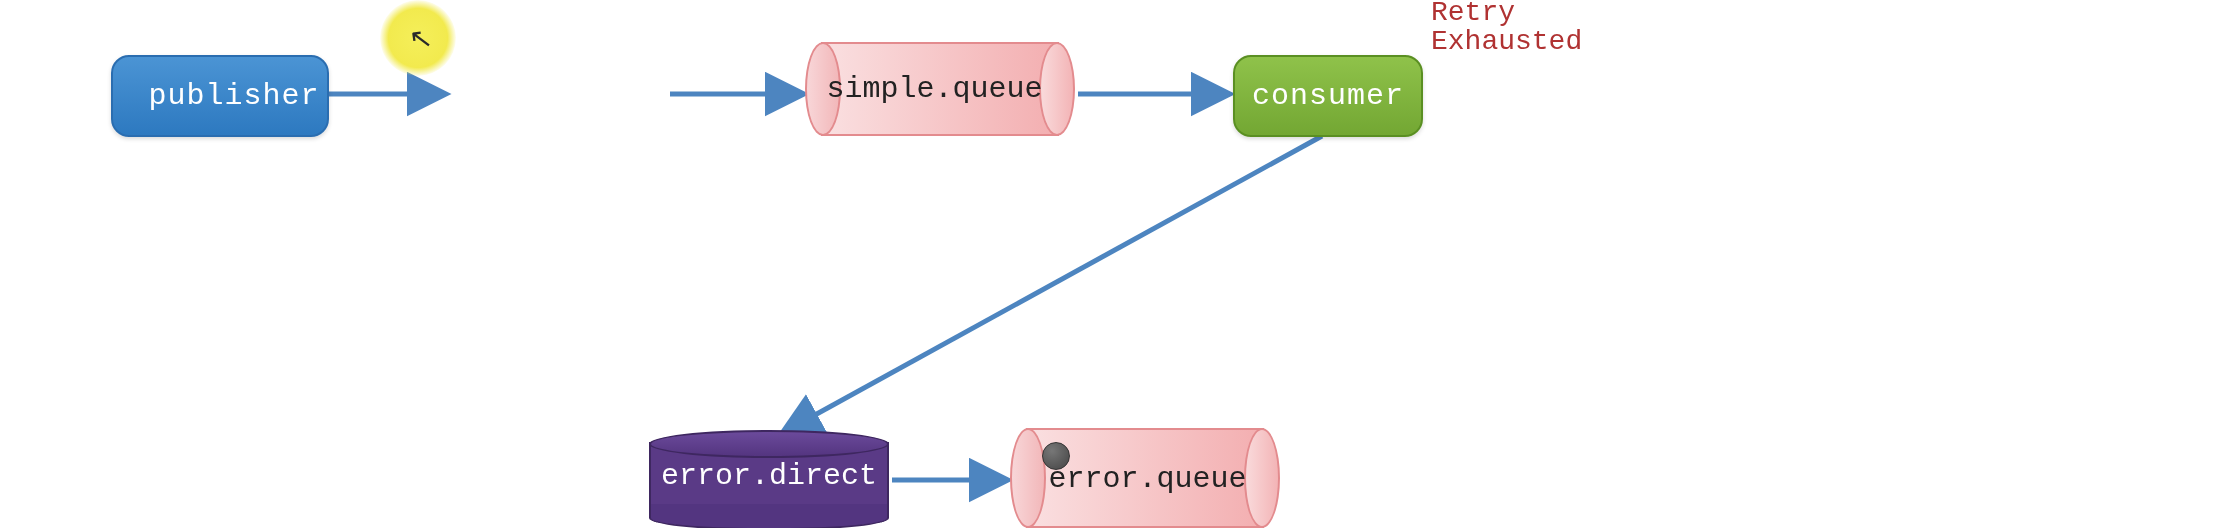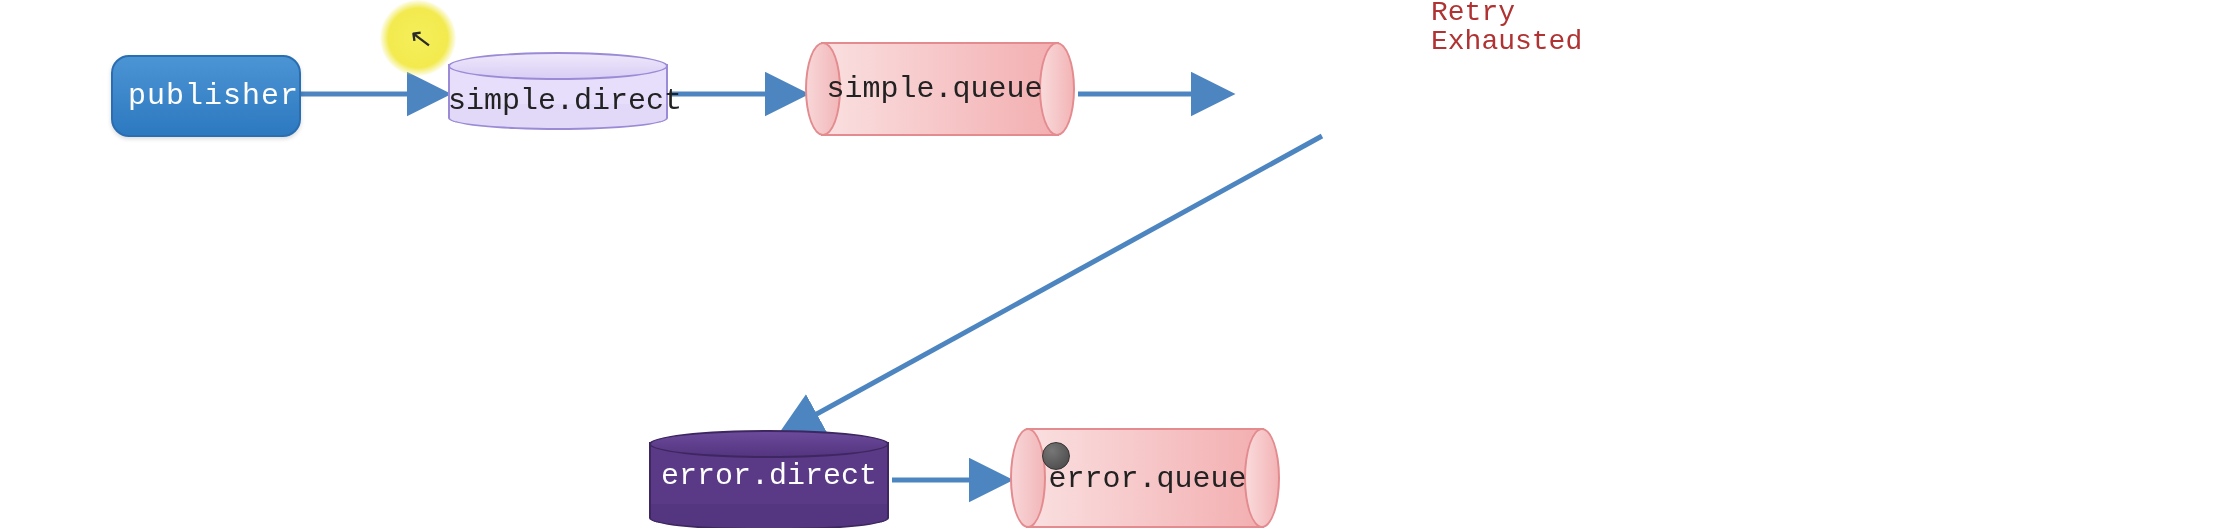--- a/index.html
+++ b/index.html
@@ -34,22 +34,23 @@
     left: 111px;
     top: 55px;
     width: 186px;
     height: 78px;
     background: linear-gradient(#4b94d4, #2d79c0);
     border: 2px solid #2a6db0;
     border-radius: 18px;
     color: #ffffff;
     display: flex;
     align-items: center;
-    justify-content: flex-end;
+    justify-content: center;
     box-shadow: 0 2px 4px rgba(0,0,0,0.15);
+    padding-left: 28px;
   }
 
   
   .consumer {
     position: absolute;
     left: 1233px;
     top: 55px;
     width: 186px;
     height: 78px;
     background: linear-gradient(#8fc24a, #73a733);
@@ -217,34 +218,31 @@
   <div class="cursor-spot"></div>
   <div class="cursor-arrow">↖</div>
 
   <div class="retry-label">Retry
 Exhausted</div>
 
   <div class="publisher">
     <span class="node-label">publisher</span>
   </div>
 
-  <div class="cylinder-v simple-direct">
-    <div class="body"></div>
-    <div class="bottom"></div>
-    <div class="top"></div>
-    <div class="txt">simple.direct</div>
-  </div>
 
   <div class="can-h simple-queue">
     <div class="barrel"></div>
     <div class="capR"></div>
     <div class="capL"></div>
     <div class="txt">simple.queue</div>
   </div>
 
+  <div class="consumer">
+    <span class="node-label">consumer</span>
+  </div>
 
   <div class="cylinder-v error-direct clip-bottom">
     <div class="body"></div>
     <div class="bottom"></div>
     <div class="top"></div>
     <div class="txt">error.direct</div>
   </div>
 
   <div class="can-h error-queue clip-bottom">
     <div class="barrel"></div>

